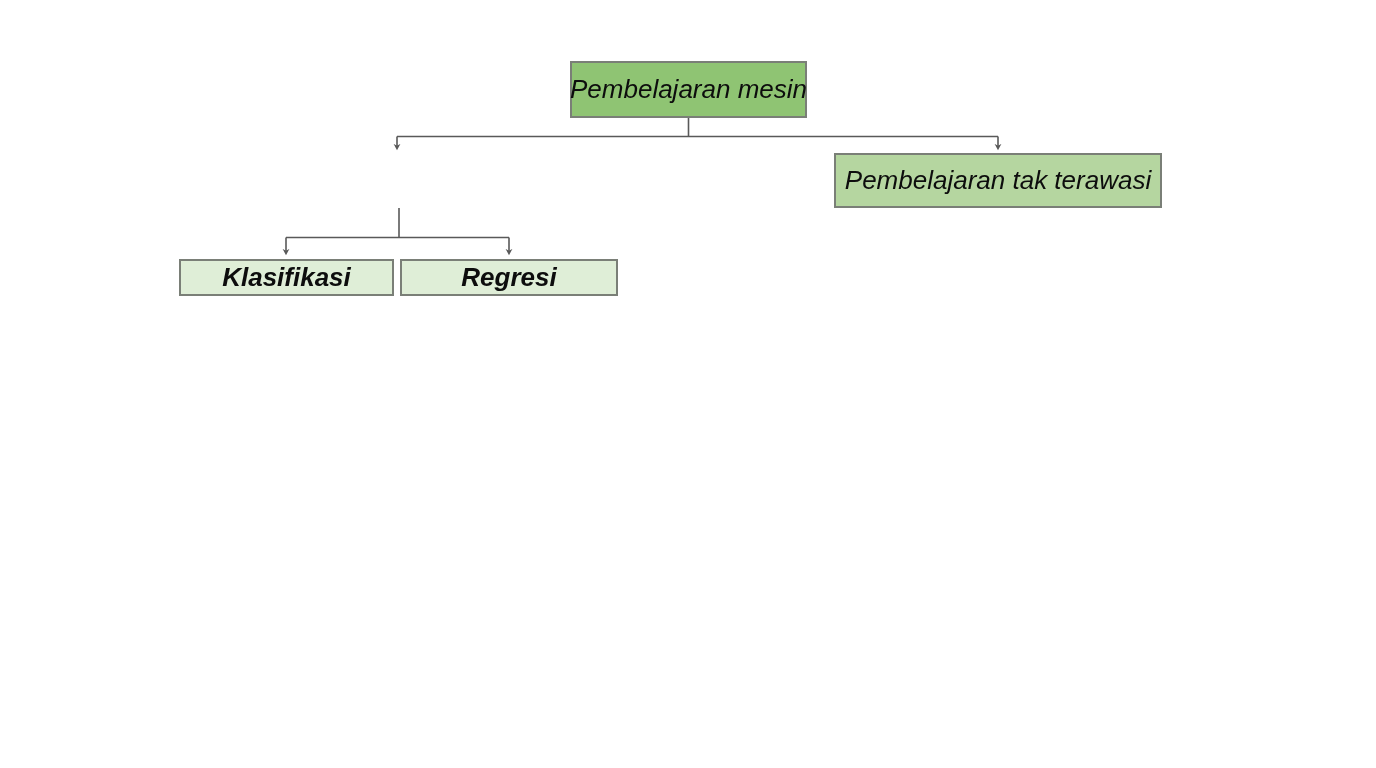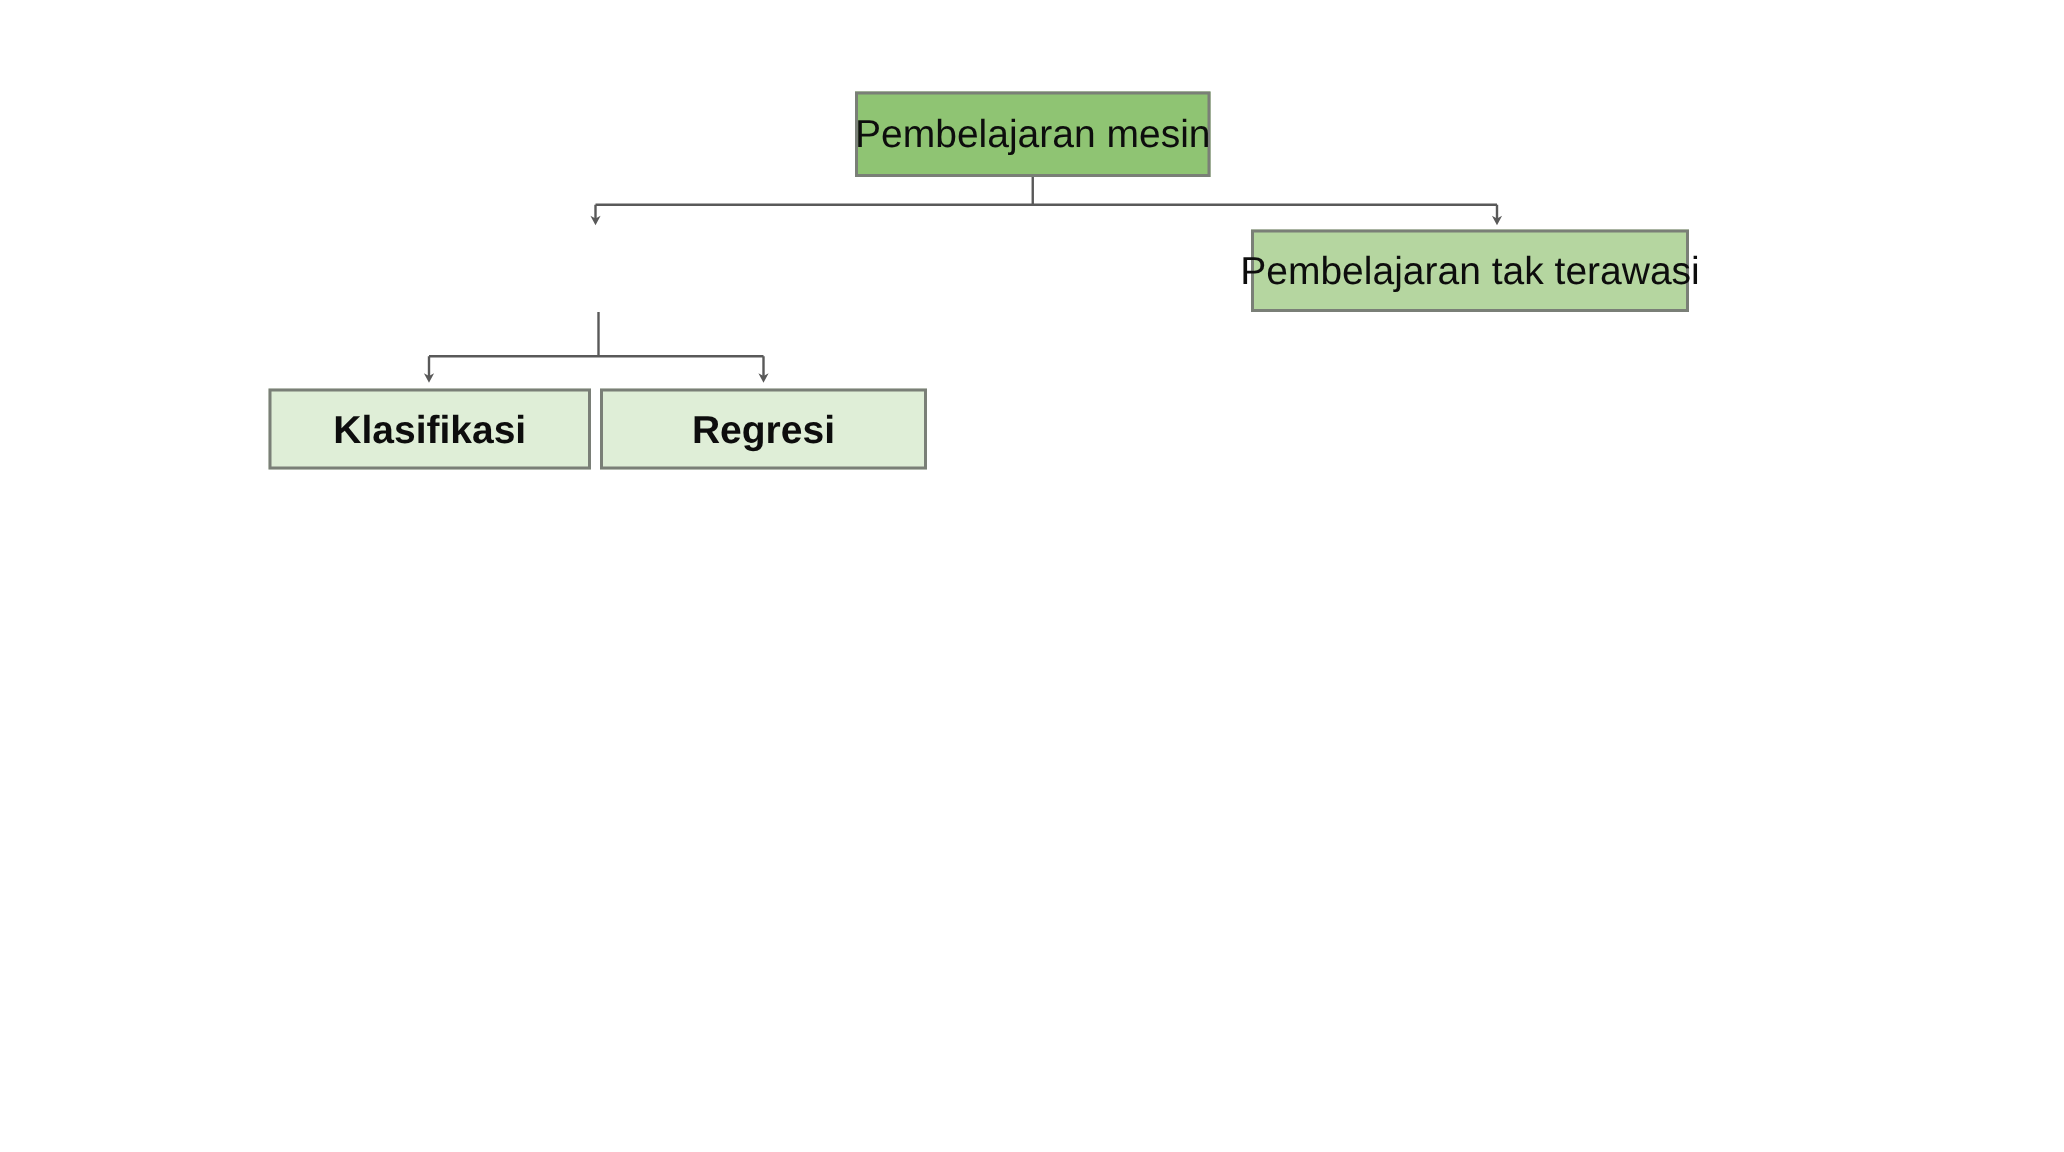--- a/index.html
+++ b/index.html
@@ -38,20 +38,21 @@
     box-sizing: border-box;
     border: 2px solid #7a7f77;
     display: flex;
     align-items: center;
     justify-content: center;
     text-align: center;
     color: #0d0d0d;
     line-height: 1.1;
     white-space: nowrap;
     z-index: 2;
+    font-style: italic;
   }
 
   .node-label {
     display: block;
     padding: 0 6px;
   }
 
   
   .lvl-root {
     left: 570px;
@@ -65,26 +66,26 @@
 
   
   .lvl-branch {
     top: 153px;
     height: 55px;
     background: #b5d6a0;
     font-size: 26px;
     font-weight: 400;
   }
   .branch-left  { left: 253px; width: 292px; }
-  .branch-right { left: 834px; width: 292px; }
+  .branch-right { left: 834px; width: 328px; }
 
   
   .lvl-leaf {
     top: 259px;
-    height: 54px;
+    height: 37px;
     background: #dfeed7;
     font-size: 26px;
     font-weight: 700;
   }
   .leaf-left  { left: 179px; width: 215px; }
   .leaf-right { left: 400px; width: 218px; }
 </style>
 </head>
 <body>
 

